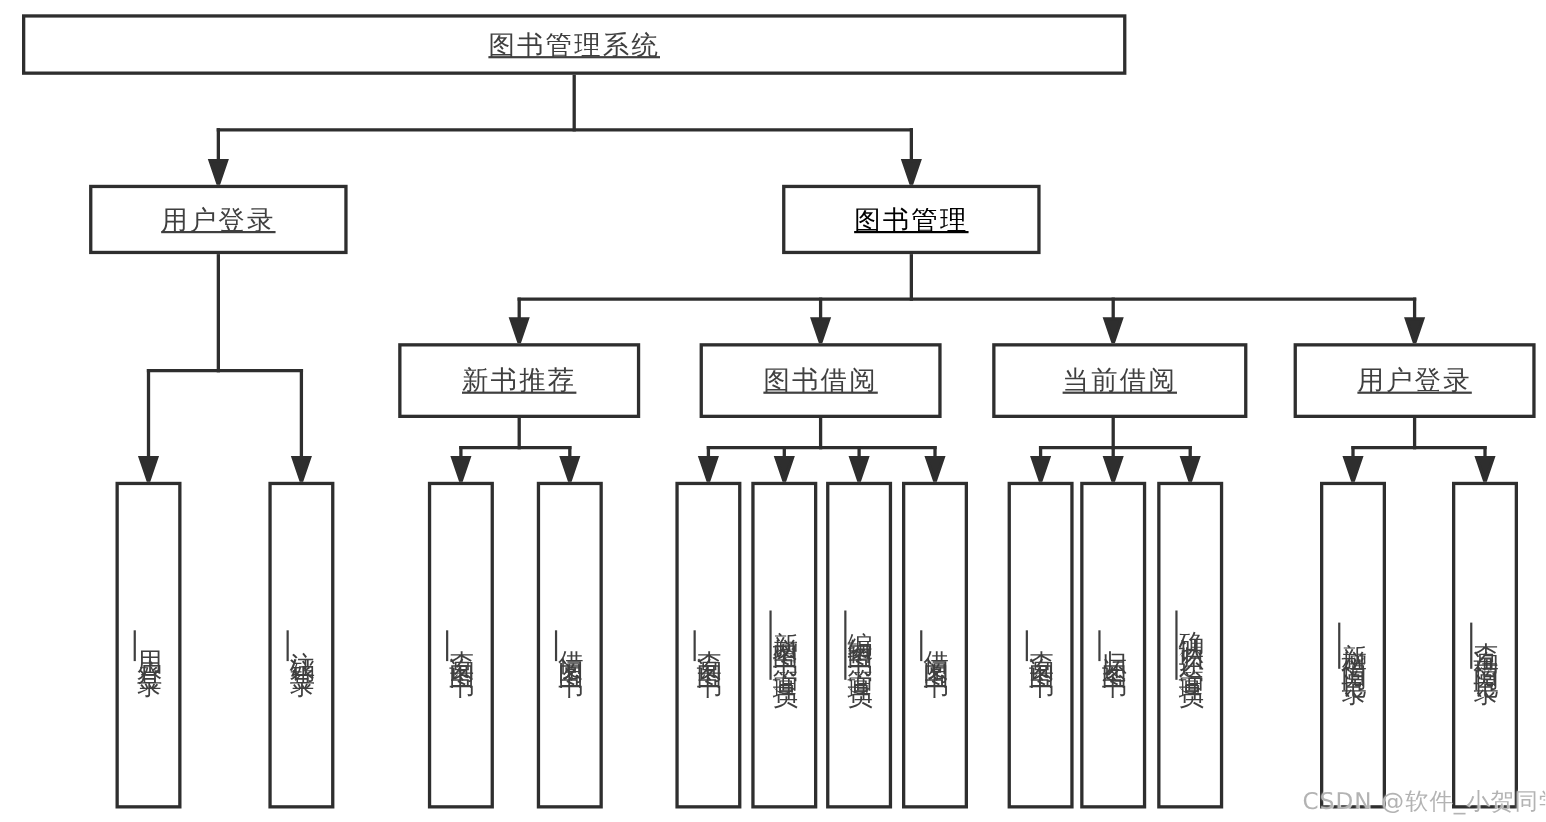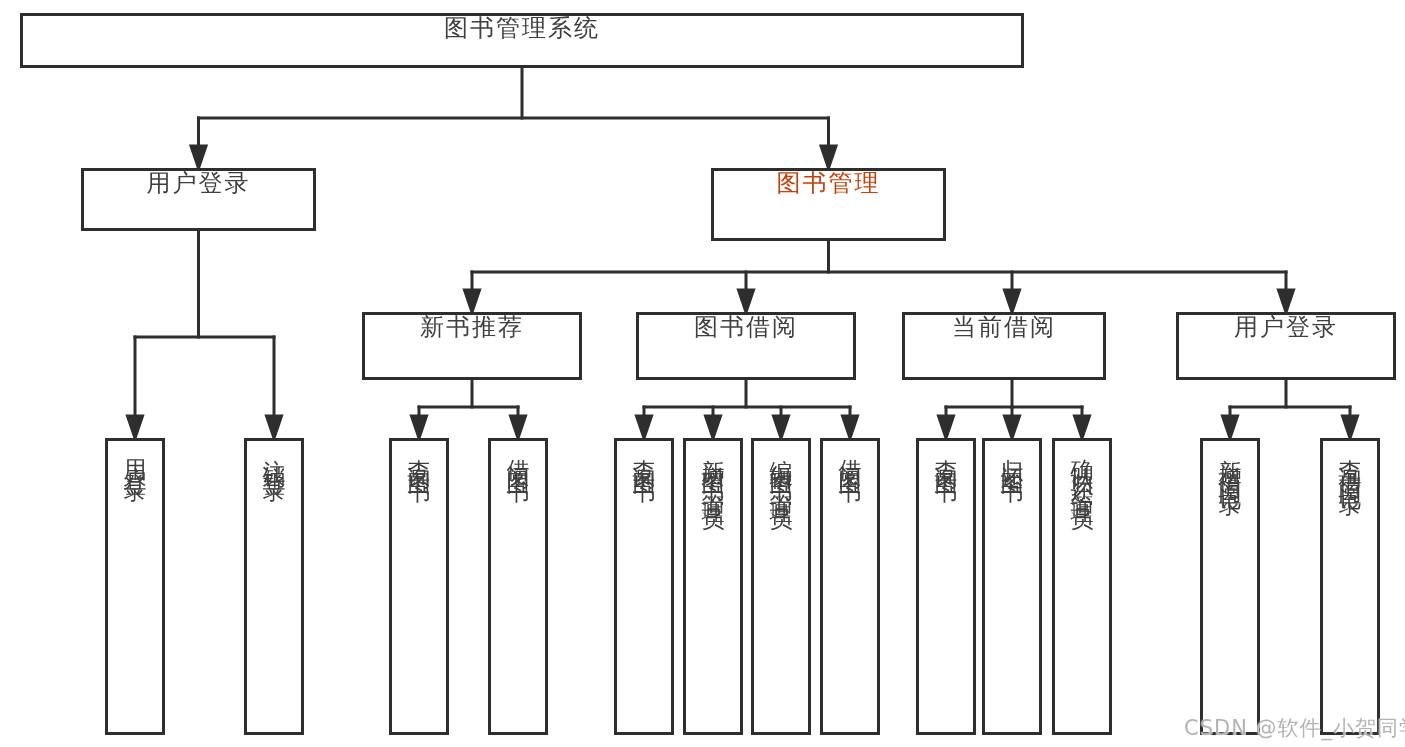--- a/index.html
+++ b/index.html
@@ -22,25 +22,26 @@
     width: 1405px;
     height: 747px;
     display: block;
   }
   .node {
     position: absolute;
     box-sizing: border-box;
     background: #ffffff;
     border: 3px solid #2e2e2e;
     display: flex;
-    align-items: flex-start;
+    align-items: center;
     justify-content: center;
     color: #3f3f3f;
     font-size: 24px;
     line-height: 1;
+    text-decoration: underline;
   }
   .node .label {
     letter-spacing: 2px;
     white-space: nowrap;
   }
   .node.vertical .label {
     writing-mode: vertical-rl;
     text-orientation: mixed;
     font-size: 23px;
     letter-spacing: 7px;
@@ -118,30 +119,30 @@
         <polygon points="1342.5,416 1357.5,416 1350,438"></polygon>
       </g>
     </svg>
   <div id="nodes-layer">
       <div class="node" style="left: 20px; top: 13px; width: 1004px; height: 55px; border-color: rgb(46, 46, 46); color: rgb(63, 63, 63);">
         <span class="label">图书管理系统</span>
       </div>
       <div class="node" style="left: 81px; top: 168px; width: 235px; height: 63px; border-color: rgb(46, 46, 46); color: rgb(63, 63, 63);">
         <span class="label">用户登录</span>
       </div>
-      <div class="node" style="left: 711px; top: 168px; width: 235px; height: 73px; border-color: rgb(46, 46, 46); color: #c2410c;">
+      <div class="node" style="left: 711px; top: 168px; width: 235px; height: 63px; border-color: rgb(46, 46, 46); color: #000000;">
         <span class="label">图书管理</span>
       </div>
       <div class="node" style="left: 362px; top: 312px; width: 220px; height: 68px; border-color: rgb(46, 46, 46); color: rgb(63, 63, 63);">
         <span class="label">新书推荐</span>
       </div>
       <div class="node" style="left: 636px; top: 312px; width: 220px; height: 68px; border-color: rgb(46, 46, 46); color: #404040;">
         <span class="label">图书借阅</span>
       </div>
-      <div class="node" style="left: 902px; top: 312px; width: 204px; height: 68px; border-color: rgb(46, 46, 46); color: rgb(63, 63, 63);">
+      <div class="node" style="left: 902px; top: 312px; width: 232px; height: 68px; border-color: rgb(46, 46, 46); color: rgb(63, 63, 63);">
         <span class="label">当前借阅</span>
       </div>
       <div class="node" style="left: 1176px; top: 312px; width: 220px; height: 68px; border-color: rgb(46, 46, 46); color: rgb(63, 63, 63);">
         <span class="label">用户登录</span>
       </div>
       <div class="node vertical" style="left: 105px; top: 438px; width: 60px; height: 297px; border-color: rgb(46, 46, 46); color: rgb(63, 63, 63);">
         <span class="label">用户登录</span>
       </div>
       <div class="node vertical" style="left: 244px; top: 438px; width: 60px; height: 297px; border-color: rgb(46, 46, 46); color: rgb(63, 63, 63);">
         <span class="label">注销登录</span>

